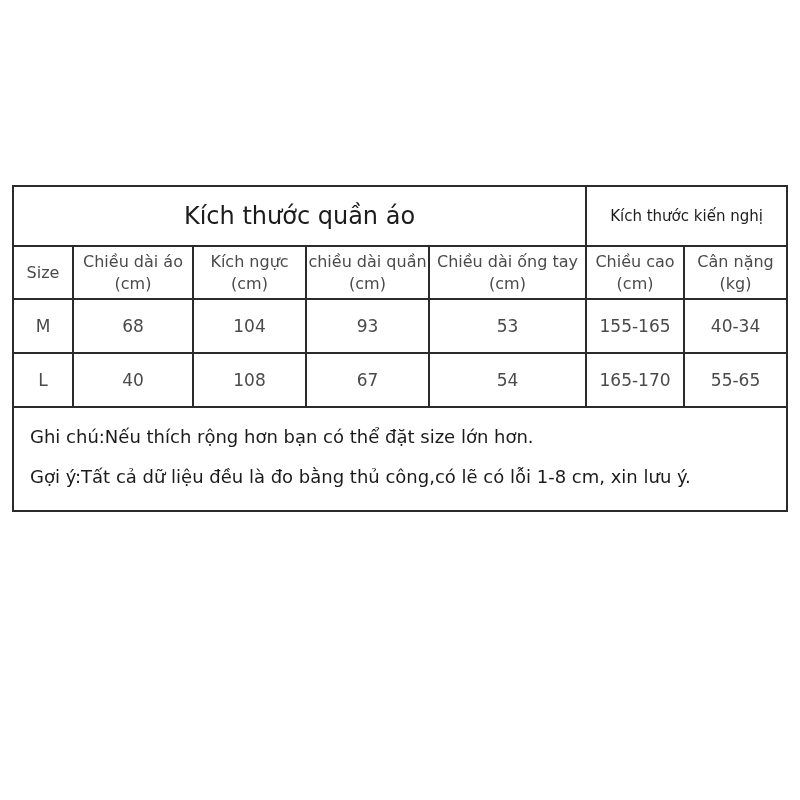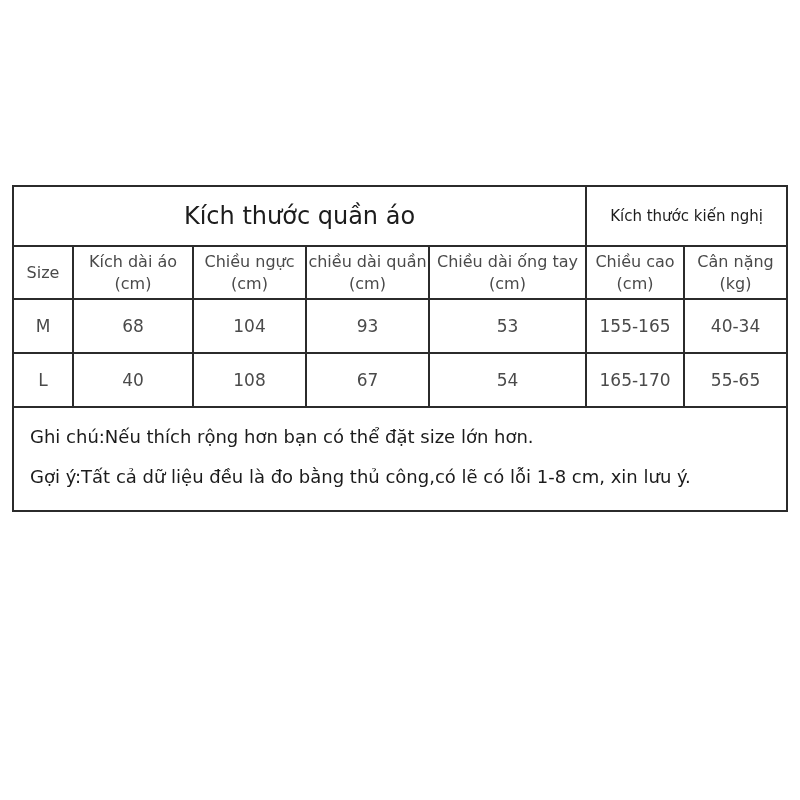--- a/index.html
+++ b/index.html
@@ -93,25 +93,25 @@
     <thead>
       <tr class="title-row">
         <th colspan="5" class="title-clothing">Kích thước quần áo</th>
         <th colspan="2" class="title-recommend">Kích thước kiến nghị</th>
       </tr>
       <tr class="header-row">
         <th>
           <span class="col-label">Size</span>
         </th>
         <th>
-          <span class="col-label">Kích dài áo</span>
+          <span class="col-label">Chiều dài áo</span>
           <span class="col-unit">(cm)</span>
         </th>
         <th>
-          <span class="col-label">Chiều ngực</span>
+          <span class="col-label">Kích ngực</span>
           <span class="col-unit">(cm)</span>
         </th>
         <th>
           <span class="col-label">chiều dài quần</span>
           <span class="col-unit">(cm)</span>
         </th>
         <th>
           <span class="col-label">Chiều dài ống tay</span>
           <span class="col-unit">(cm)</span>
         </th>

